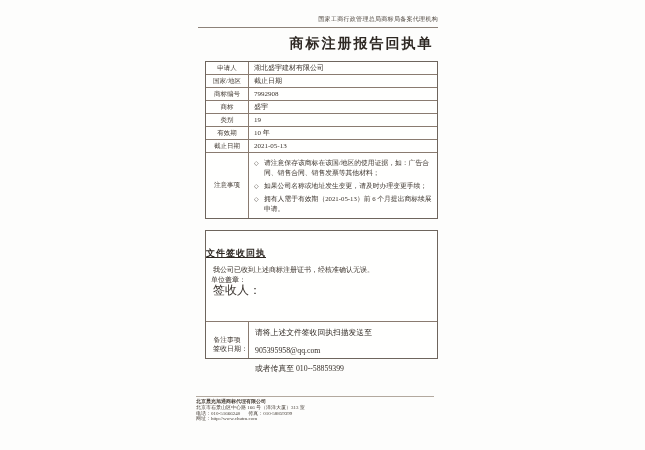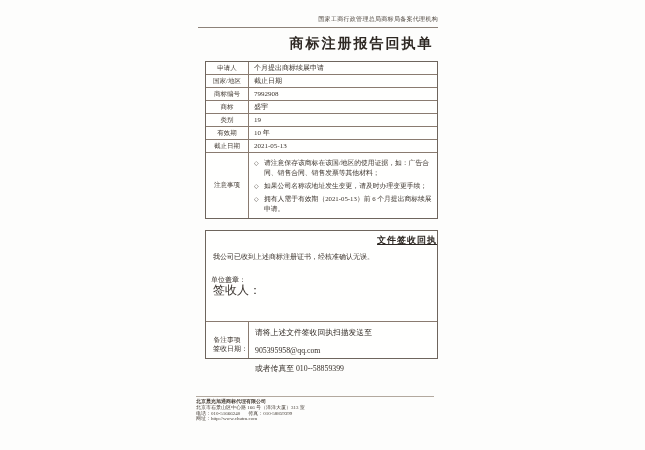--- a/index.html
+++ b/index.html
@@ -45,21 +45,21 @@
   .notes-list{flex:1;padding:5px 4px 0 5px;}
   .note-item{display:flex;margin-bottom:3px;font-size:6.8px;line-height:10px;color:#3b332c;}
   .note-bullet{width:10px;flex:none;font-size:6px;}
   .note-text{flex:1;}
   
   .receipt-box{
     position:absolute;top:230px;left:205px;width:231px;height:127px;
     border:1px solid #6e655d;background:#fffffe;
   }
   .receipt-title{
-    text-align:right;margin-top:3px;font-size:9px;font-weight:bold;
+    text-align:left;margin-top:16px;font-size:9px;font-weight:bold;
     text-decoration:underline;letter-spacing:1px;color:#2e2823;
   }
   .receipt-confirm{margin:5px 6px 0 7px;font-size:7px;color:#3b332c;}
   .stamp-label{position:absolute;top:44px;left:5px;font-size:7px;}
   .signer-label{position:absolute;top:51px;left:7px;font-size:12px;}
   .sign-date-label{position:absolute;top:90px;left:7px;font-size:7px;margin-top:23px;}
   .remarks-row{
     position:absolute;left:0;right:0;bottom:0;height:36px;
     border-top:1px solid #8a7b70;display:flex;
   }
@@ -83,21 +83,21 @@
 
 <div class="sheet">
 
   <div class="agency-line">国家工商行政管理总局商标局备案代理机构</div>
 
   <div class="doc-title">商标注册报告回执单</div>
 
   <div class="info-table">
     <div class="trow simple">
       <div class="tlabel">申请人</div>
-      <div class="tvalue">个月提出商标续展申请</div>
+      <div class="tvalue">湖北盛宇建材有限公司</div>
     </div>
     <div class="trow simple">
       <div class="tlabel">国家/地区</div>
       <div class="tvalue">截止日期</div>
     </div>
     <div class="trow simple">
       <div class="tlabel">商标编号</div>
       <div class="tvalue">7992908</div>
     </div>
     <div class="trow simple">

